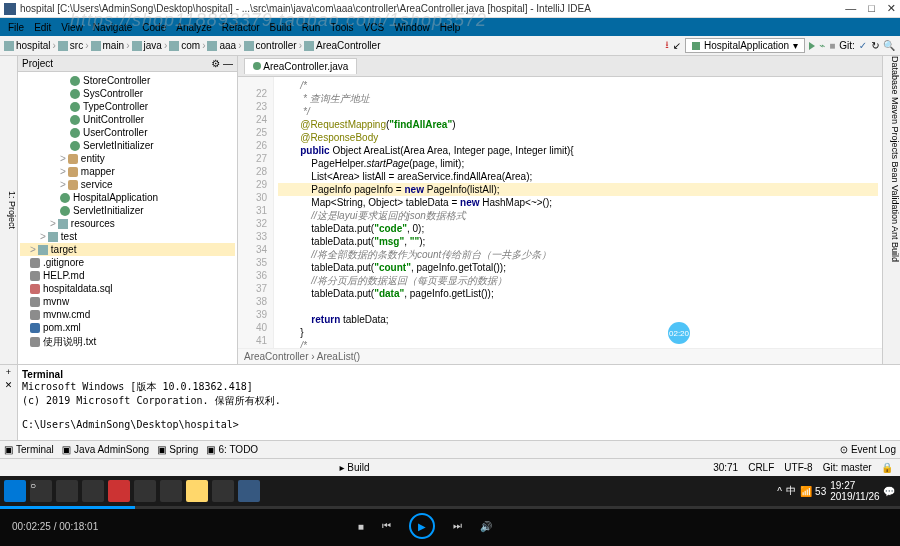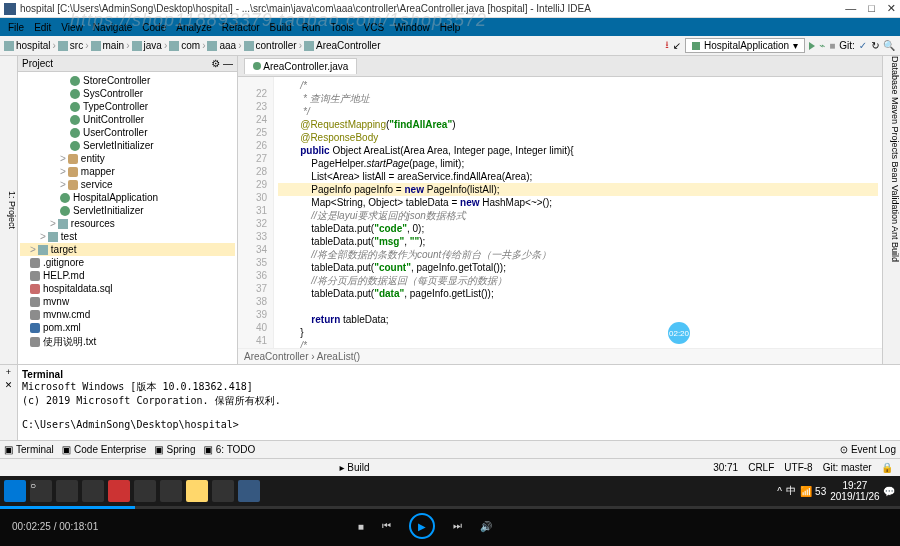--- a/index.html
+++ b/index.html
@@ -319,21 +319,21 @@
   </div>
   <div class="terminal">
     <div class="term-left">
       <span>+</span>
       <span>✕</span>
     </div>
     <div class="term-body" id="termbody"><b>Terminal</b><br>Microsoft Windows [版本 10.0.18362.418]<br>(c) 2019 Microsoft Corporation. 保留所有权利.<br>&nbsp;<br>C:\Users\AdminSong\Desktop\hospital&gt;</div>
   </div>
   <div class="bottom-tabs" id="bottomtabs">
   <span>▣ Terminal</span>
-      <span>▣ Code Enterprise</span>
+      <span>▣ Java AdminSong</span>
       <span>▣ Spring</span>
       <span>▣ 6: TODO</span>
       <span class="spacer"></span>
       <span>⊙ Event Log</span>
     </div>
   <div class="statusbar">
     <span style="flex:1;text-align:center">▸ <span>Build</span></span>
     <span>30:71</span>
     <span>CRLF</span>
     <span>UTF-8</span>
@@ -350,21 +350,21 @@
   <div class="task-icon" style="background:#c33"></div>
   <div class="task-icon"></div>
   <div class="task-icon"></div>
   <div class="task-icon" style="background:#ffd76b"></div>
   <div class="task-icon" style="background:#333"></div>
   <div class="task-icon" style="background:#365880"></div>
   <div class="spacer"></div>
   <span>^</span>
   <span>中</span>
   <span>📶 <span>53</span></span>
-  <div style="text-align:center">
+  <div style="text-align:left">
     <div>19:27</div>
     <div>2019/11/26</div>
   </div>
   <span>💬</span>
 </div>
 
 <div class="player">
   <div class="progress">
       <div class="progress-fill"></div>
     </div>

